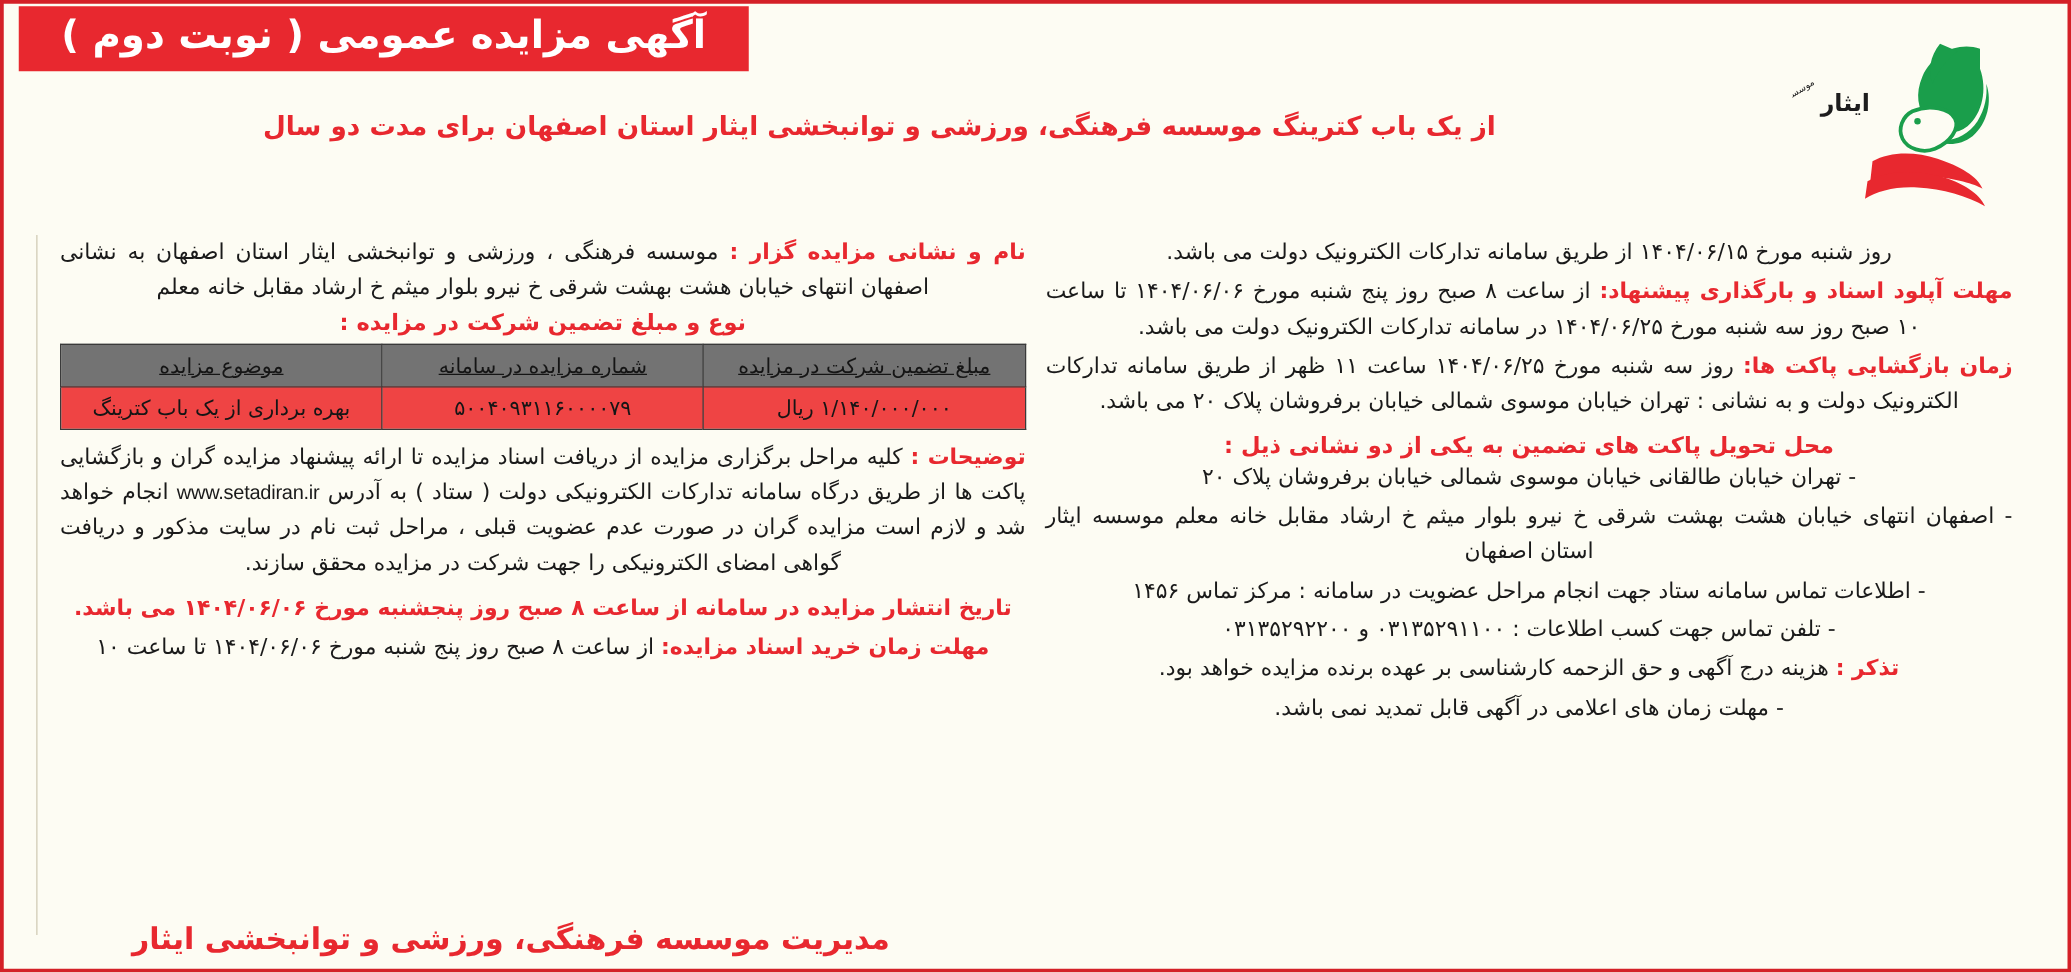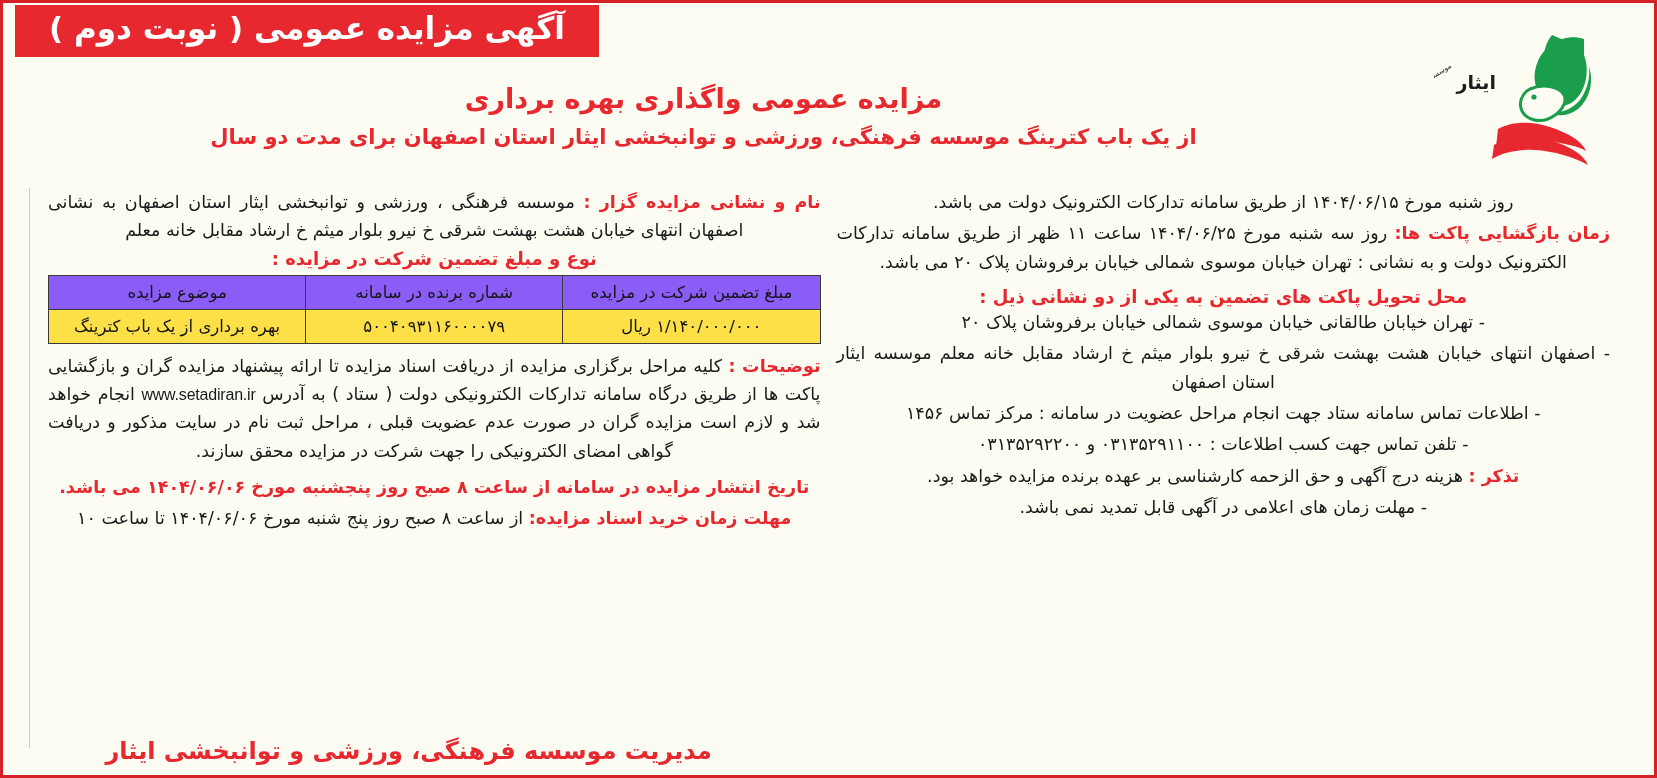--- a/index.html
+++ b/index.html
@@ -137,25 +137,26 @@
   table.bid-table th,
   table.bid-table td {
     border: 1px solid #3a3a3a;
     text-align: center;
     font-size: 16.5px;
     padding: 7px 2px;
     color: #151515;
     letter-spacing: -0.2px;
   }
   table.bid-table th {
-    background: #8b5cf6;
+    background: #737373;
     font-weight: normal;
+    text-decoration: underline;
   }
   table.bid-table td {
-    background: #fde047;
+    background: #ef4444;
   }
   
   .footer {
     position: absolute;
     bottom: 10px;
     left: 26px;
     width: 46%;
     text-align: center;
   }
   .footer-text {
@@ -171,21 +172,20 @@
 
 <div class="page">
 
   <div class="header-zone">
 
     <div class="banner">
       <div class="banner-bar">آگهی مزایده عمومی ( نوبت دوم )</div>
     </div>
 
     <div class="headline-wrap">
-      <div class="headline-1">مزایده عمومی واگذاری بهره برداری</div>
       <div class="headline-2">از یک باب کترینگ موسسه فرهنگی، ورزشی و توانبخشی ایثار استان اصفهان برای مدت دو سال</div>
     </div>
 
     <div class="logo">
       <svg viewBox="0 0 190 160" width="190" height="160" xmlns="http://www.w3.org/2000/svg">
 
         <g>
           <path d="M150 22 C 132 16, 112 26, 104 44 C 98 58, 100 70, 108 80
                    C 116 90, 130 92, 140 84 C 152 74, 156 54, 150 38 Z" fill="#1a9e4b"></path>
           <path d="M118 18 C 110 28, 108 40, 112 50 C 116 40, 124 30, 132 24 Z" fill="#1a9e4b"></path>
@@ -209,20 +209,24 @@
       </svg>
     </div>
   </div>
 
   <div class="columns">
 
     <div class="col col-left">
 
       <p class="txt">روز شنبه مورخ ۱۴۰۴/۰۶/۱۵ از طریق سامانه تدارکات الکترونیک دولت می باشد.</p>
 
+      <p class="txt">
+        <span class="lbl">مهلت آپلود اسناد و بارگذاری پیشنهاد:</span>
+        <span>از ساعت ۸ صبح روز پنج شنبه مورخ ۱۴۰۴/۰۶/۰۶ تا ساعت ۱۰ صبح روز سه شنبه مورخ ۱۴۰۴/۰۶/۲۵ در سامانه تدارکات الکترونیک دولت می باشد.</span>
+      </p>
 
       <p class="txt">
         <span class="lbl">زمان بازگشایی پاکت ها:</span>
         <span>روز سه شنبه مورخ ۱۴۰۴/۰۶/۲۵ ساعت ۱۱ ظهر از طریق سامانه تدارکات الکترونیک دولت و به نشانی : تهران خیابان موسوی شمالی خیابان برفروشان پلاک ۲۰ می باشد.</span>
       </p>
 
       <div class="spacer-sm"></div>
 
       <span class="lbl-blk">محل تحویل پاکت های تضمین به یکی از دو نشانی ذیل :</span>
 
@@ -248,21 +252,21 @@
         <span class="lbl">نام و نشانی مزایده گزار :</span>
         <span>موسسه فرهنگی ، ورزشی و توانبخشی ایثار استان اصفهان به نشانی اصفهان انتهای خیابان هشت بهشت شرقی خ نیرو بلوار میثم خ ارشاد مقابل خانه معلم</span>
       </p>
 
       <span class="lbl-blk" style="text-align:center;">نوع و مبلغ تضمین شرکت در مزایده :</span>
 
       <table class="bid-table">
         <thead>
           <tr>
             <th>مبلغ تضمین شرکت در مزایده</th>
-            <th>شماره برنده در سامانه</th>
+            <th>شماره مزایده در سامانه</th>
             <th>موضوع مزایده</th>
           </tr>
         </thead>
         <tbody>
           <tr>
             <td>۱/۱۴۰/۰۰۰/۰۰۰ ریال</td>
             <td>۵۰۰۴۰۹۳۱۱۶۰۰۰۰۷۹</td>
             <td>بهره برداری از یک باب کترینگ</td>
           </tr>
         </tbody>

